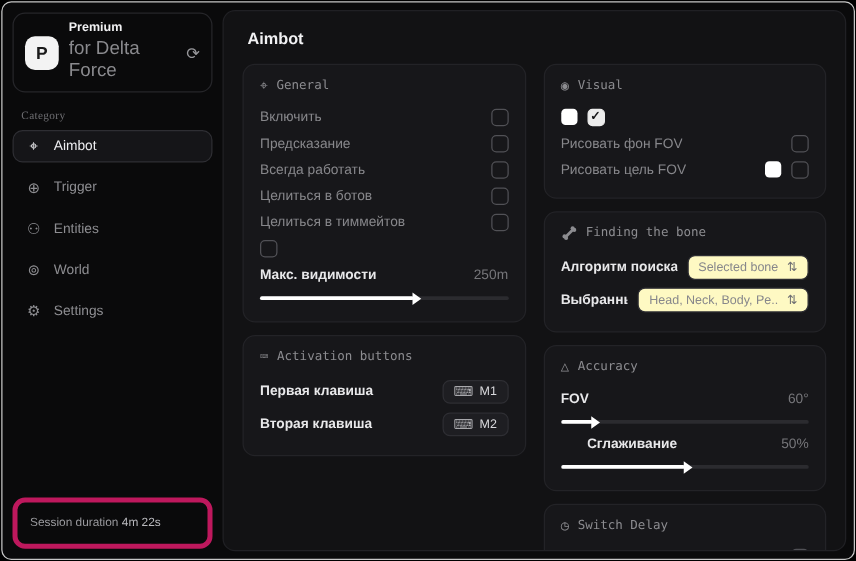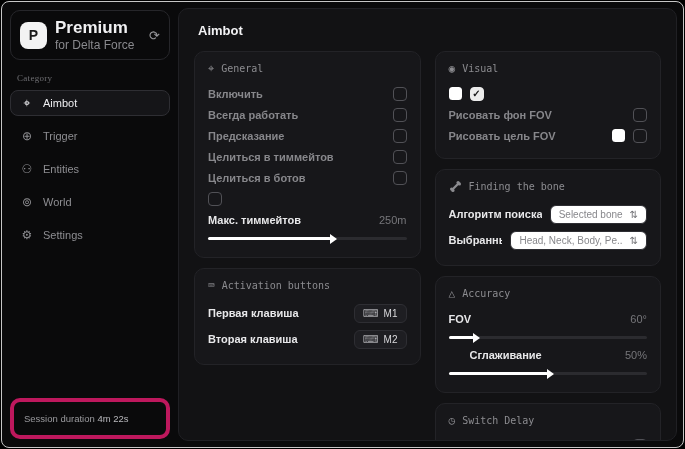--- a/index.html
+++ b/index.html
@@ -5,53 +5,53 @@
   * { margin:0; padding:0; box-sizing:border-box; }
   html,body { background:#000; }
   body { width:685px; height:449px; font-family:"Liberation Sans", sans-serif; overflow:hidden; }
   .window { width:683px; height:447px; margin:1px; background:#0a0a0b; border:1px solid #c6c6c6; border-radius:8px; display:flex; overflow:hidden; }
 
   
   .sidebar { width:176px; flex:none; display:flex; flex-direction:column; padding:8px; }
   .premium-card { border:1px solid #26262a; border-radius:10px; padding:6px 9px; display:flex; align-items:center; gap:8px; }
   .logo { width:27px; height:27px; background:#f3f3f3; border-radius:8px; color:#1a1a1a; font-weight:700; display:flex; align-items:center; justify-content:center; font-size:14px; flex:none; }
   .premium-meta { line-height:1.25; }
-  .premium-title { font-size:17px; font-weight:700; color:#f0f0f2; }
-  .premium-sub { font-size:12px; color:#8a8a8e; }
+  .premium-title { font-size:10px; font-weight:700; color:#f0f0f2; }
+  .premium-sub { font-size:15px; color:#8a8a8e; }
   .refresh { margin-left:auto; color:#98989c; font-size:13px; cursor:pointer; }
   .category { font-size:9px; color:#6e6e72; margin:13px 7px 7px; letter-spacing:.3px;font-family:Liberation Serif, serif; }
   .nav-item { display:flex; gap:9px; align-items:center; padding:5px 9px; border-radius:8px; color:#8e8e92; font-size:11px; border:1px solid transparent; margin-bottom:7px; cursor:pointer; }
   .nav-item.active { color:#ededf0; background:#151518; border-color:#2e2e33; }
   .nav-icon { font-size:12px; width:14px; text-align:center; }
   .session { margin-top:auto; border:4px solid #be185d; border-radius:10px; padding:11px 10px; font-size:9.5px; color:#9a9a9e; }
   .session b { color:#b9b9bd; font-weight:400; }
 
   
   .main { flex:1; margin:6px 6px 6px 0; background:#121214; border:1px solid #202024; border-radius:10px; padding:12px 15px; overflow:hidden; min-width:0; }
   .main-title { font-size:13px; font-weight:700; color:#f2f2f4; margin:2px 0 13px 4px; }
   .columns { display:flex; gap:14px; align-items:flex-start; }
   .col { flex:1; display:flex; flex-direction:column; gap:10px; min-width:0; }
   .card { background:#17171a; border:1px solid #232327; border-radius:10px; padding:10px 13px 12px; }
   .card-head { display:flex; gap:7px; align-items:center; font-family:"DejaVu Sans Mono", monospace; font-size:10px; color:#8c8c90; margin-bottom:8px; }
   .card-head .hicon { font-size:11px; }
   .row { display:flex; align-items:center; justify-content:space-between; height:21px; font-size:11px; gap:8px; }
   .row.tall { height:26px; }
   .lbl { color:#e8e8ea; white-space:nowrap; overflow:hidden; font-weight:700; }
-  .lbl.dim { color:#87878b; font-weight:700; }
+  .lbl.dim { color:#87878b; font-weight:400; }
   .val { color:#76767a; font-size:11px; white-space:nowrap;text-align:center; }
   .controls { display:flex; gap:8px; align-items:center; flex:none; }
   .cb { width:14px; height:14px; border:1.5px solid #515156; border-radius:4px; flex:none; cursor:pointer; color:transparent; display:flex; align-items:center; justify-content:center; font-size:10px; line-height:1; }
   .cb.checked { background:#ececec; border-color:#ececec; color:#141416; font-weight:700; }
   .swatch { width:13px; height:13px; background:#ffffff; border-radius:3.5px; flex:none; cursor:pointer; }
   .slider { height:3px; background:#2b2b2f; border-radius:2px; margin:7px 0 5px; position:relative; cursor:pointer; }
   .fill { height:100%; background:#fff; border-radius:2px; position:relative; }
   .fill::after { content:''; position:absolute; right:-6px; top:-3.5px; border-left:7px solid #fff; border-top:5px solid transparent; border-bottom:5px solid transparent; }
   .badge { display:flex; gap:5px; align-items:center; background:#1e1e22; border:1px solid #2e2e33; border-radius:6px; padding:2px 8px; font-size:10px; color:#d9d9dc; cursor:pointer; }
   .badge .kicon { font-size:11px; color:#a8a8ac; }
-  .select { display:flex; gap:7px; align-items:flex-end; background:#ffffff; border:1px solid #2e2e33; border-radius:6px; padding:3px 8px; font-size:10px; color:#87878b; cursor:pointer; flex:none; }
+  .select { display:flex; gap:7px; align-items:flex-end; background:#fef9c3; border:1px solid #2e2e33; border-radius:6px; padding:3px 8px; font-size:10px; color:#87878b; cursor:pointer; flex:none; }
   .select .exp { font-size:10px; color:#6e6e72; }
   .bone-svg { width:13px; height:13px; }
 </style>
 </head>
 <body>
 
 <div class="window">
 
   <div class="sidebar">
     <div class="premium-card">
@@ -102,40 +102,40 @@
         <div class="card">
           <div class="card-head">
             <span class="hicon">⌖</span>
             <span>General</span>
           </div>
           <div class="row">
             <span class="lbl dim">Включить</span>
             <span class="cb"></span>
           </div>
           <div class="row">
+            <span class="lbl dim">Предсказание</span>
+            <span class="cb"></span>
+          </div>
+          <div class="row">
             <span class="lbl dim">Всегда работать</span>
             <span class="cb"></span>
           </div>
           <div class="row">
-            <span class="lbl dim">Предсказание</span>
+            <span class="lbl dim">Целиться в ботов</span>
             <span class="cb"></span>
           </div>
           <div class="row">
             <span class="lbl dim">Целиться в тиммейтов</span>
             <span class="cb"></span>
           </div>
           <div class="row">
-            <span class="lbl dim">Целиться в ботов</span>
-            <span class="cb"></span>
-          </div>
-          <div class="row">
-            <span class="cb"></span>
-          </div>
-          <div class="row">
-            <span class="lbl">Макс. тиммейтов</span>
+            <span class="cb"></span>
+          </div>
+          <div class="row">
+            <span class="lbl">Макс. видимости</span>
             <span class="val">250m</span>
           </div>
           <div class="slider">
             <div class="fill" style="width: 62%;"></div>
           </div>
         </div>
 
         <div class="card">
           <div class="card-head">
             <span class="hicon">⌨</span>

